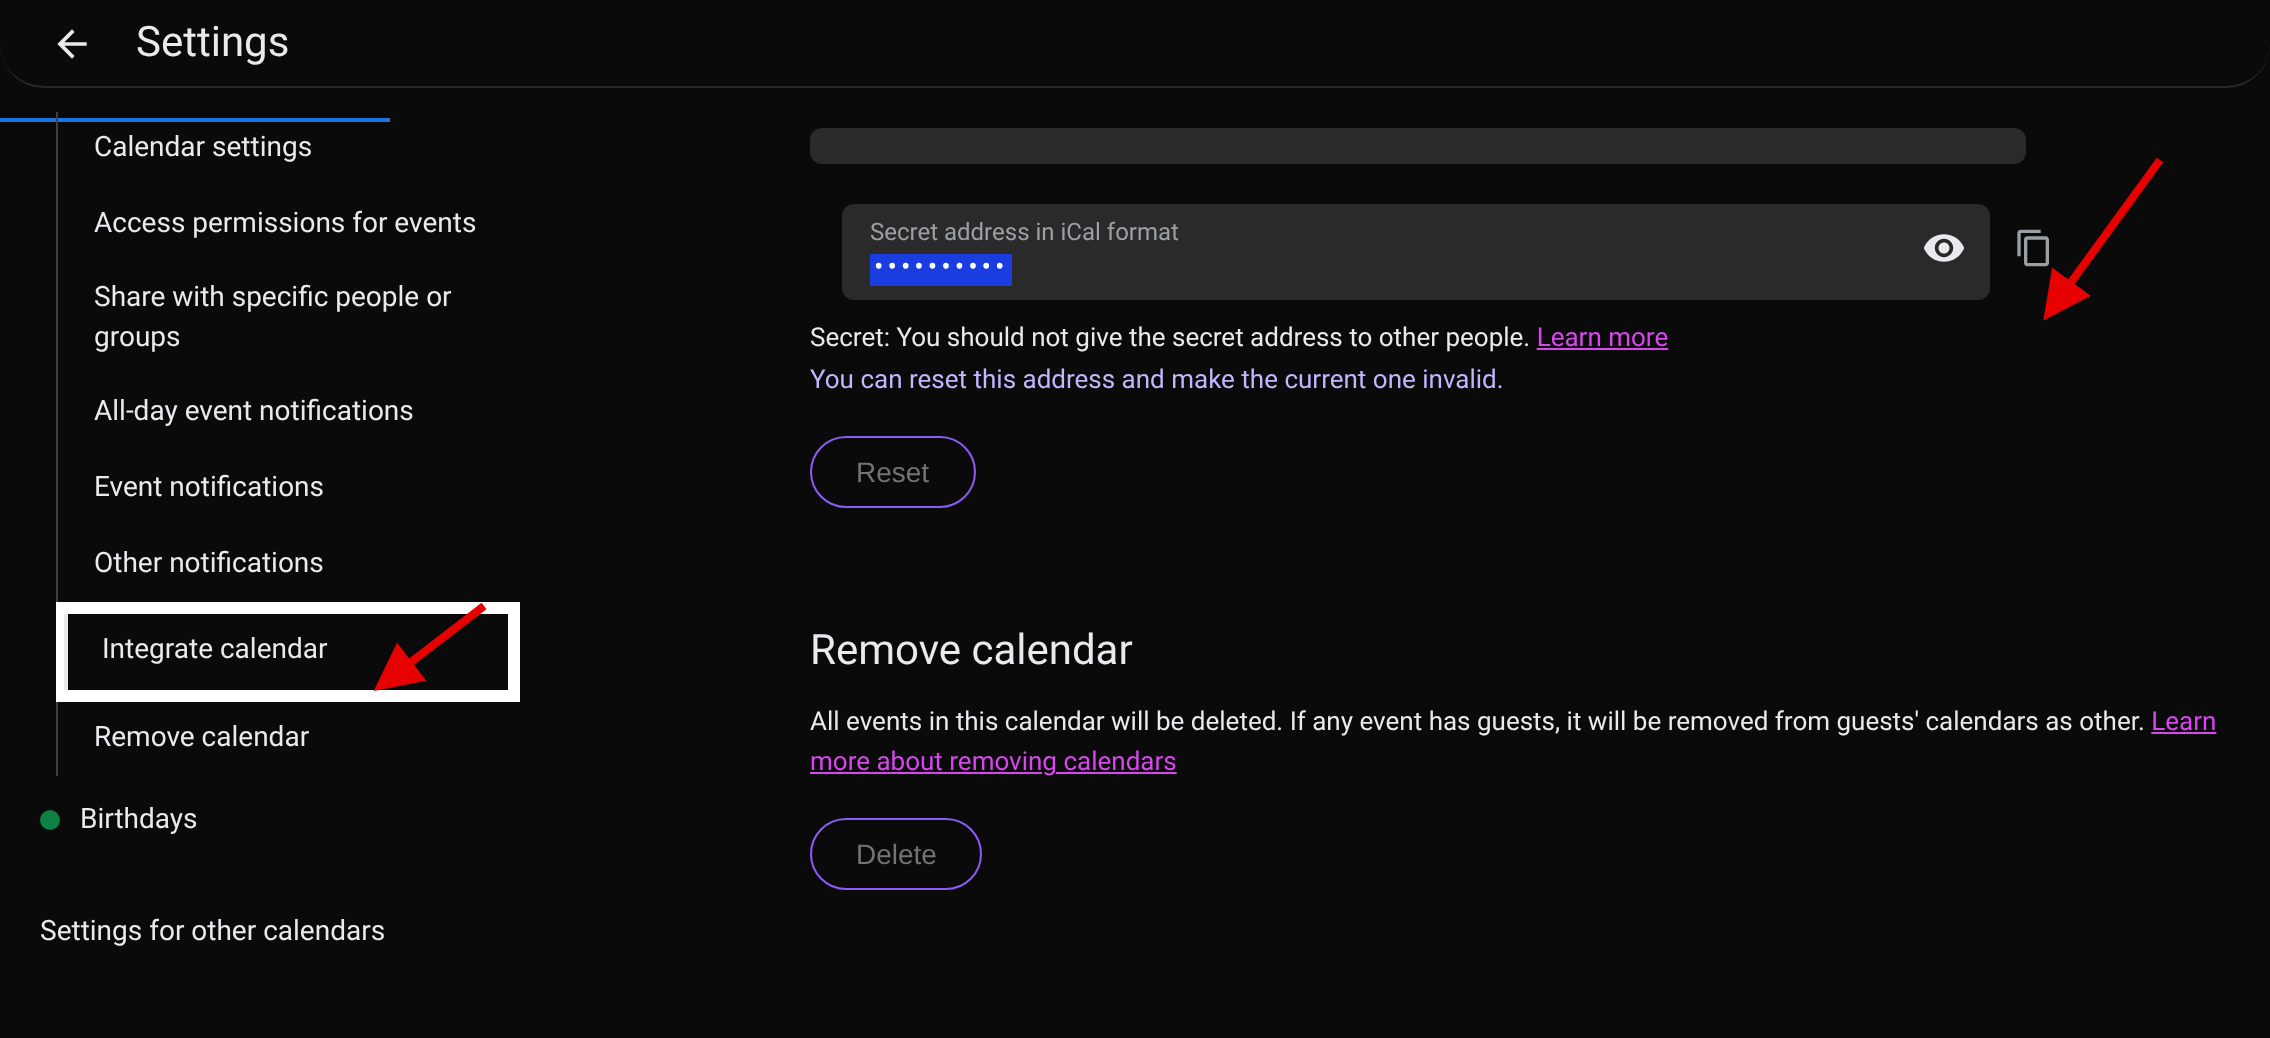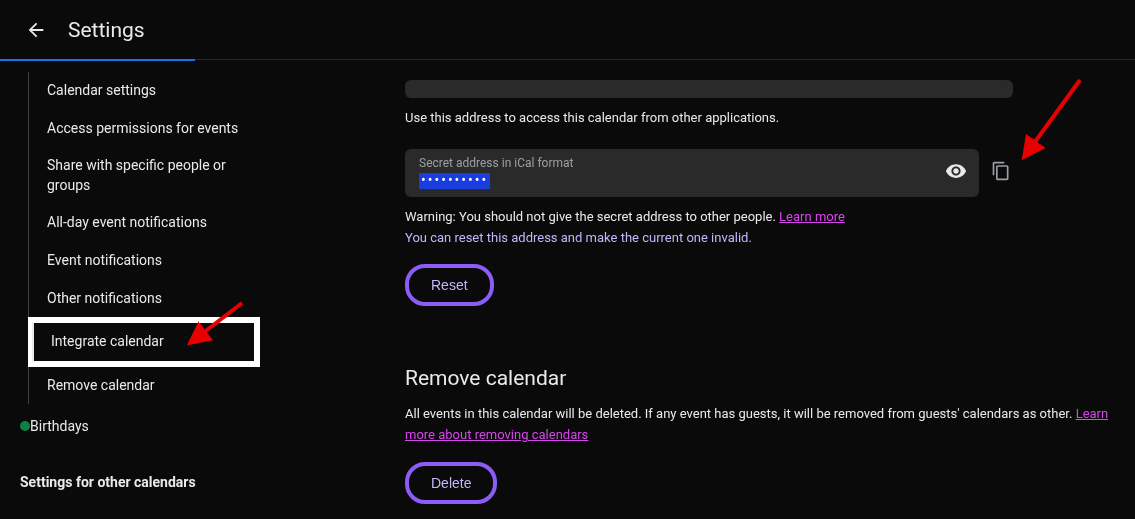--- a/index.html
+++ b/index.html
@@ -15,21 +15,22 @@
       height: 519px;
       overflow: hidden;
       position: relative;
     }
     .topbar {
       display: flex;
       align-items: center;
       padding: 16px 24px;
       gap: 20px;
       border-bottom: 1px solid #282828;
-      height: 60px;
+      height: 44px;
+      border-radius: 29px;
     }
     .back-icon {
       cursor: pointer;
       width: 24px;
       height: 24px;
       display: flex;
       align-items: center;
       justify-content: center;
     }
     .title {
@@ -79,34 +80,35 @@
       position: absolute;
       left: -2px;
       top: 0;
       bottom: 0;
       width: 2px;
       background: #e8eaed;
     }
     .sidebar-standalone {
       display: flex;
       align-items: center;
+      gap: 10px;
       padding: 14px 16px 10px 20px;
       font-size: 14px;
       cursor: pointer;
     }
     .dot-green {
       width: 10px;
       height: 10px;
       background: #0d8043;
       border-radius: 50%;
     }
     .sidebar-section-title {
       padding: 30px 16px 10px 20px;
       font-size: 14px;
-      font-weight: 700;
+      font-weight: 400;
       color: #e8eaed;
     }
     .main {
       flex: 1;
       padding: 20px 24px 0 145px;
       overflow-y: auto;
     }
     .input-box-placeholder {
       background: #2a2a2a;
       border-radius: 6px;
@@ -128,20 +130,21 @@
       gap: 12px;
       margin: 20px 0 10px 0;
     }
     .text-field {
       background: #2a2a2a;
       border-radius: 6px;
       width: 574px;
       height: 48px;
       padding: 7px 14px;
       position: relative;
+      margin-left: 16px;
     }
     .field-label {
       font-size: 12px;
       color: #9aa0a6;
       display: block;
     }
     .field-val {
       font-size: 14px;
       letter-spacing: 2px;
       background: #1a3de0;
@@ -156,23 +159,23 @@
       position: absolute;
       right: 12px;
       top: 50%;
       transform: translateY(-50%);
       cursor: pointer;
     }
     .copy-icon {
       cursor: pointer;
     }
     .pill-button {
-      border: 4px solid #8b5cf6;
+      border: 1px solid #8b5cf6;
       background: transparent;
-      color: #c4b5fd;
+      color: #737373;
       border-radius: 20px;
       padding: 9px 22px;
       font-size: 14px;
       cursor: pointer;
       margin-top: 16px;
     }
     .link-blue {
       color: #d946ef;
       text-decoration: underline;
       cursor: pointer;
@@ -220,41 +223,40 @@
     </div>
     <div class="sidebar-standalone">
       <span class="dot-green"></span>
       <span>Birthdays</span>
     </div>
     <div class="sidebar-section-title">Settings for other calendars</div>
   </div>
 
   <div class="main">
     <div class="input-box-placeholder"></div>
-    <div class="helper-text">Use this address to access this calendar from other applications.</div>
 
     <div class="field-row">
       <div class="text-field">
         <span class="field-label">Secret address in iCal format</span>
         <span class="field-val">••••••••••</span>
         <span class="eye-icon">
           <svg width="22" height="22" viewBox="0 0 24 24" fill="#e8eaed">
               <path d="M12 4.5C7 4.5 2.73 7.61 1 12c1.73 4.39 6 7.5 11 7.5s9.27-3.11 11-7.5c-1.73-4.39-6-7.5-11-7.5zM12 17c-2.76 0-5-2.24-5-5s2.24-5 5-5 5 2.24 5 5-2.24 5-5 5zm0-8c-1.66 0-3 1.34-3 3s1.34 3 3 3 3-1.34 3-3-1.34-3-3-3z"></path>
             </svg>
         </span>
       </div>
       <span class="copy-icon">
         <svg width="20" height="20" viewBox="0 0 24 24" fill="#9aa0a6">
             <path d="M16 1H4c-1.1 0-2 .9-2 2v14h2V3h12V1zm3 4H8c-1.1 0-2 .9-2 2v14c0 1.1.9 2 2 2h11c1.1 0 2-.9 2-2V7c0-1.1-.9-2-2-2zm0 16H8V7h11v14z"></path>
           </svg>
       </span>
     </div>
 
     <div class="helper-text">
-      <span>Warning: You should not give the secret address to other people. </span><span class="link-blue">Learn more</span>
+      <span>Secret: You should not give the secret address to other people. </span><span class="link-blue">Learn more</span>
     </div>
     <div class="helper-text dim">You can reset this address and make the current one invalid.</div>
     <button class="pill-button">Reset</button>
 
     <div class="section-heading">Remove calendar</div>
     <div class="helper-text">
       <span>All events in this calendar will be deleted. If any event has guests, it will be removed from guests' calendars as other. </span><span class="link-blue">Learn more about removing calendars</span>
     </div>
     <button class="pill-button">Delete</button>
   </div>

